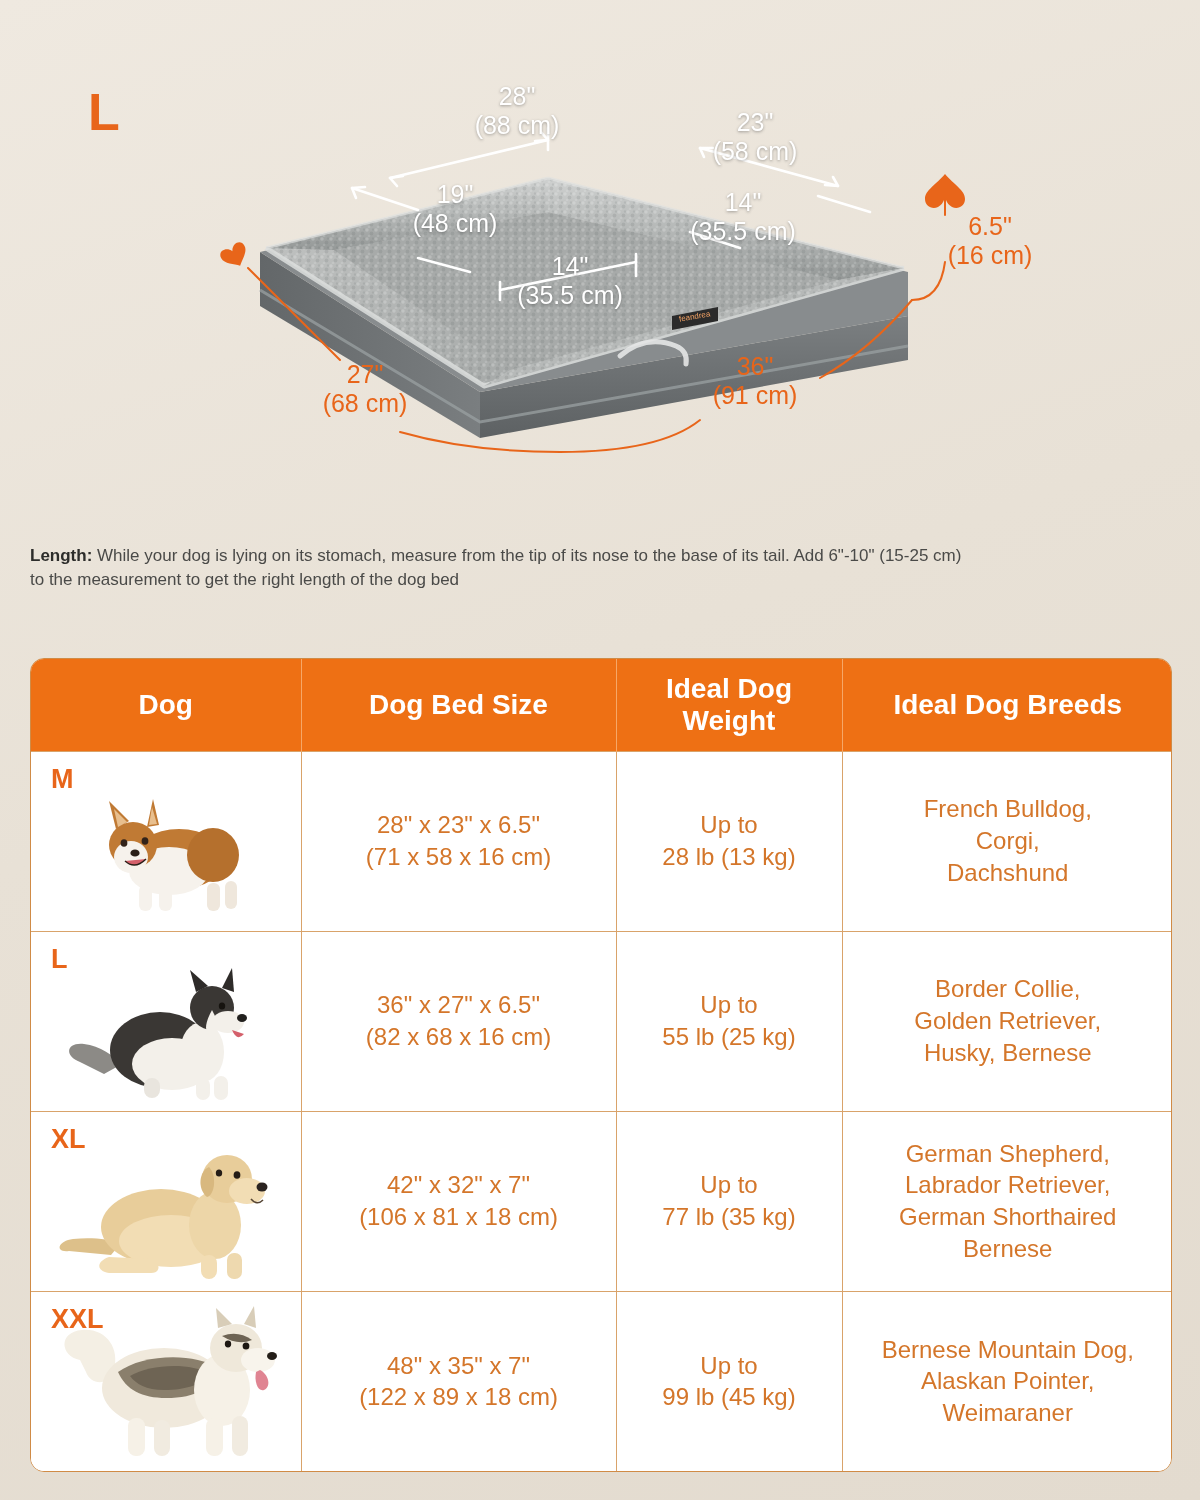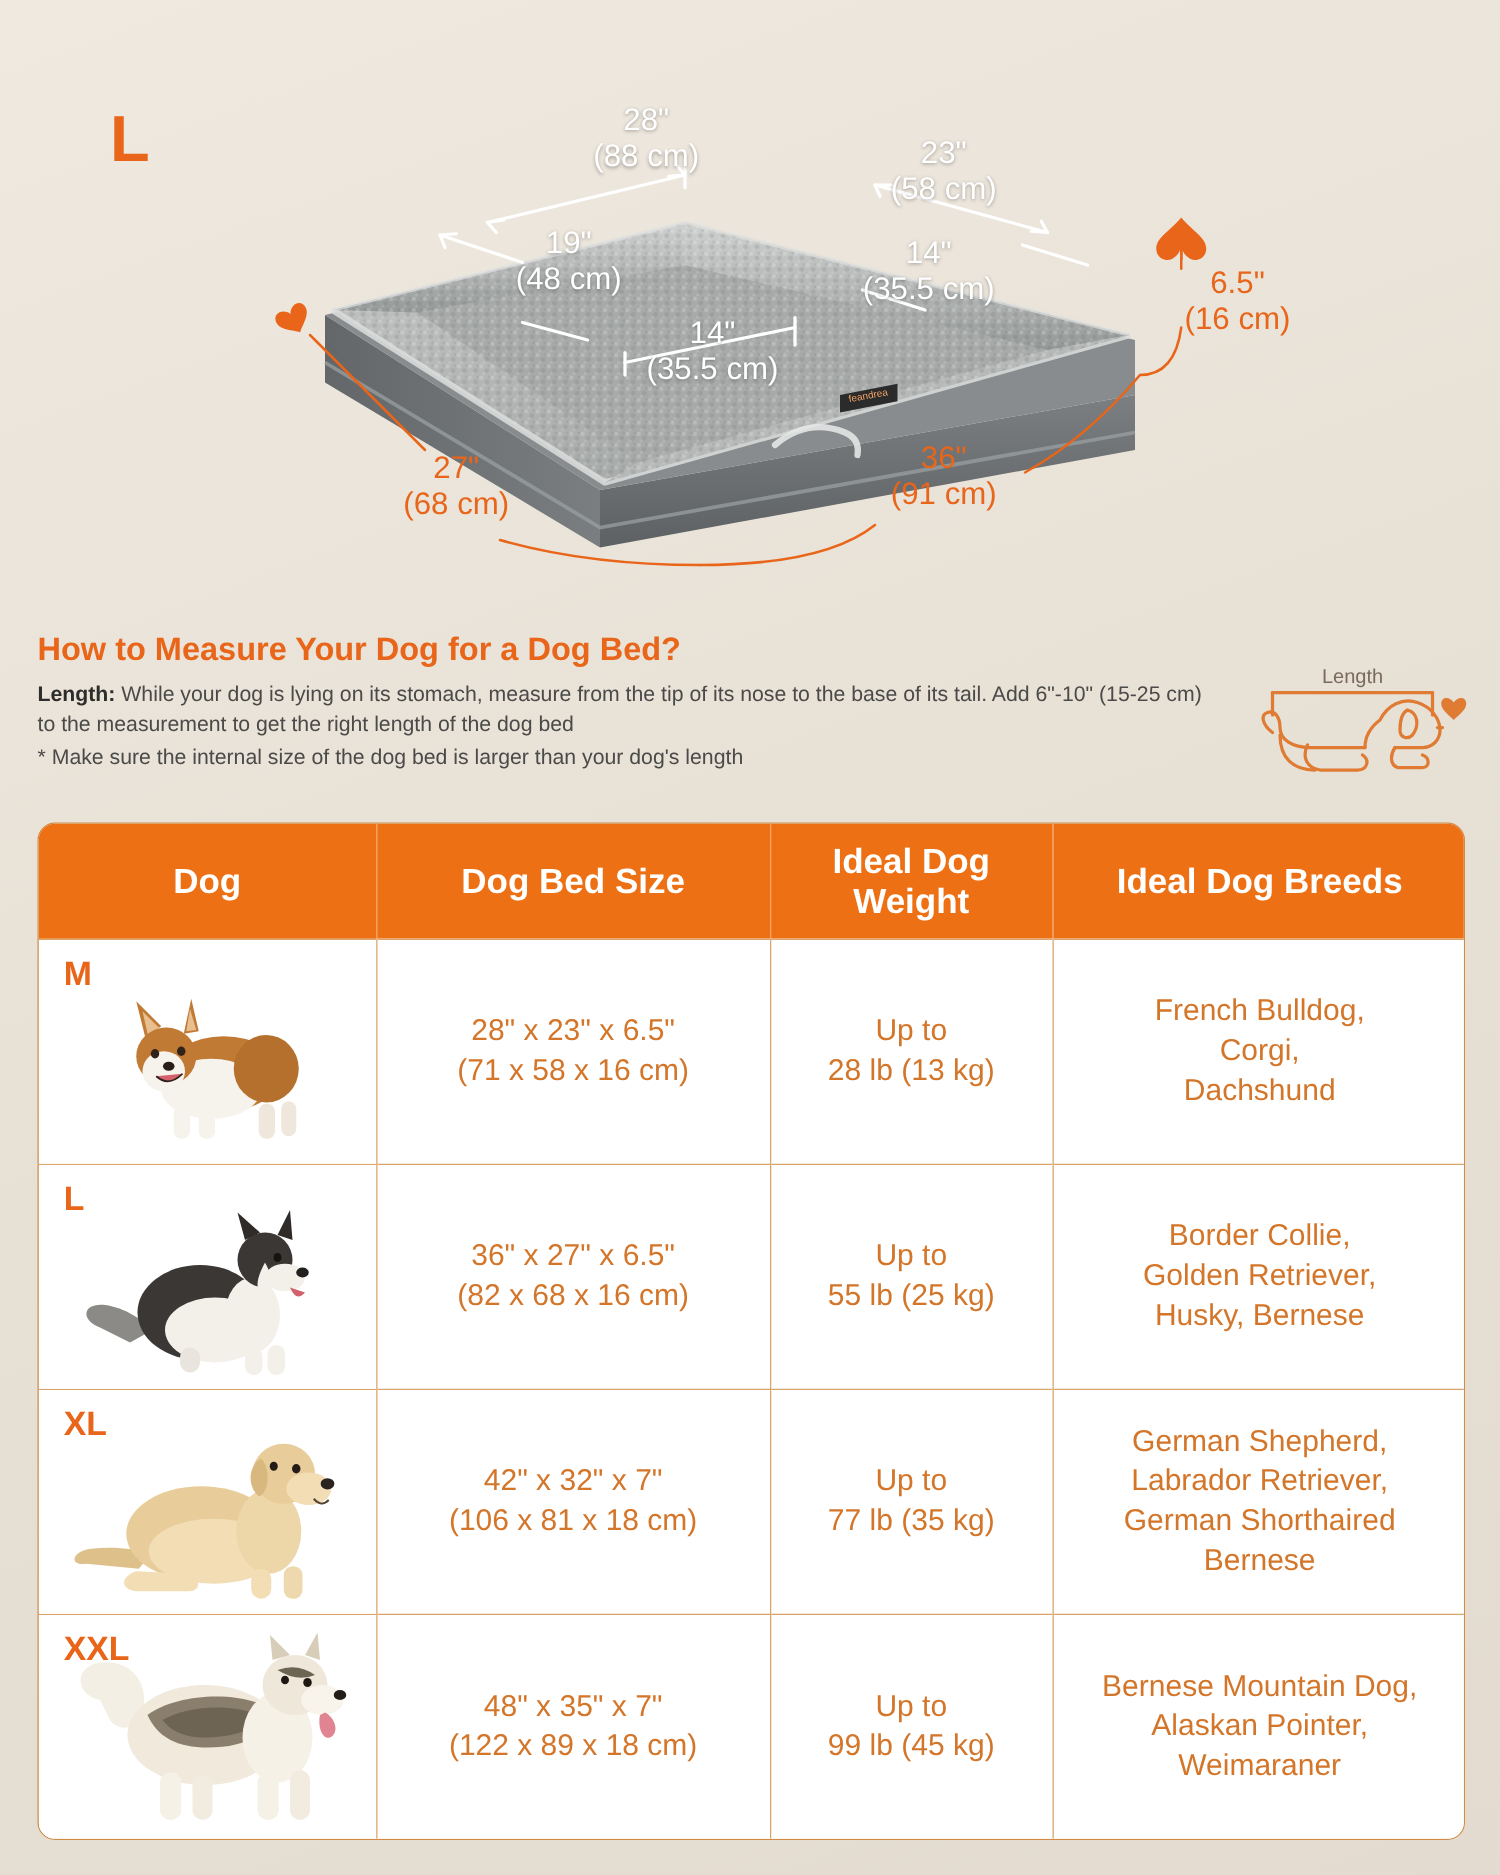--- a/index.html
+++ b/index.html
@@ -337,58 +337,24 @@
     <span class="cell-line">27"</span>
     <span class="cell-line">(68 cm)</span>
   </div>
   <div class="dim-orange" id="dim-36">
     <span class="cell-line">36"</span>
     <span class="cell-line">(91 cm)</span>
   </div>
 </div>
 
 <div id="measure">
-  <div id="measure-title">How to Measure Your Dog for a Dog Bed?</div>
   <div id="measure-body">
     <b>Length:</b><span> While your dog is lying on its stomach, measure from the tip of its nose to the base of its tail. Add 6"-10" (15-25 cm) to the measurement to get the right length of the dog bed</span>
-    <span id="measure-note" class="cell-line">* Make sure the internal size of the dog bed is larger than your dog's length</span>
-  </div>
-
-  <div id="dog-diagram">
-    <svg width="175" height="105" viewBox="0 0 175 105">
-      <g fill="none" stroke="#e07b33" stroke-width="2.6" stroke-linecap="round" stroke-linejoin="round">
-
-        <path d="M 18,30 L 18,48"></path>
-        <path d="M 146,30 L 146,48"></path>
-        <path d="M 18,30 L 146,30"></path>
-
-        <path d="M 18,62 C 10,56 8,48 14,46 C 20,44 24,50 24,58
-                 C 24,68 34,74 48,74
-                 L 92,74"></path>
-        <path d="M 92,74 C 92,66 96,58 104,52
-                 C 110,40 122,34 134,38
-                 C 146,42 152,52 152,60
-                 C 152,68 146,74 138,74
-                 L 116,74"></path>
-
-        <path d="M 126,44 C 134,46 136,56 130,64 C 126,68 120,66 120,60 C 120,52 122,46 126,44 Z"></path>
-
-        <path d="M 116,74 C 112,80 112,88 118,90 L 138,90 C 144,90 144,82 138,80"></path>
-
-        <path d="M 46,72 C 42,80 44,90 56,92 L 86,92 C 94,92 96,84 90,80"></path>
-
-        <path d="M 24,64 C 24,82 34,92 52,92"></path>
-
-        <path d="M 150,58 L 154,58"></path>
-      </g>
-
-      <path d="M 163,38 C 160,33 153,33 153,39 C 153,44 159,48 163,52 C 167,48 173,44 173,39 C 173,33 166,33 163,38 Z" fill="#e07b33"></path>
-      <text x="82" y="22" font-family="Liberation Sans, sans-serif" font-size="16" fill="#7a6a5c" text-anchor="middle">Length</text>
-    </svg>
-  </div>
+  </div>
+
 </div>
 
 <div id="size-table">
   <table>
     <colgroup>
       <col class="c-dog">
         <col class="c-size">
         <col class="c-weight">
         <col class="c-breed">
     </colgroup>

